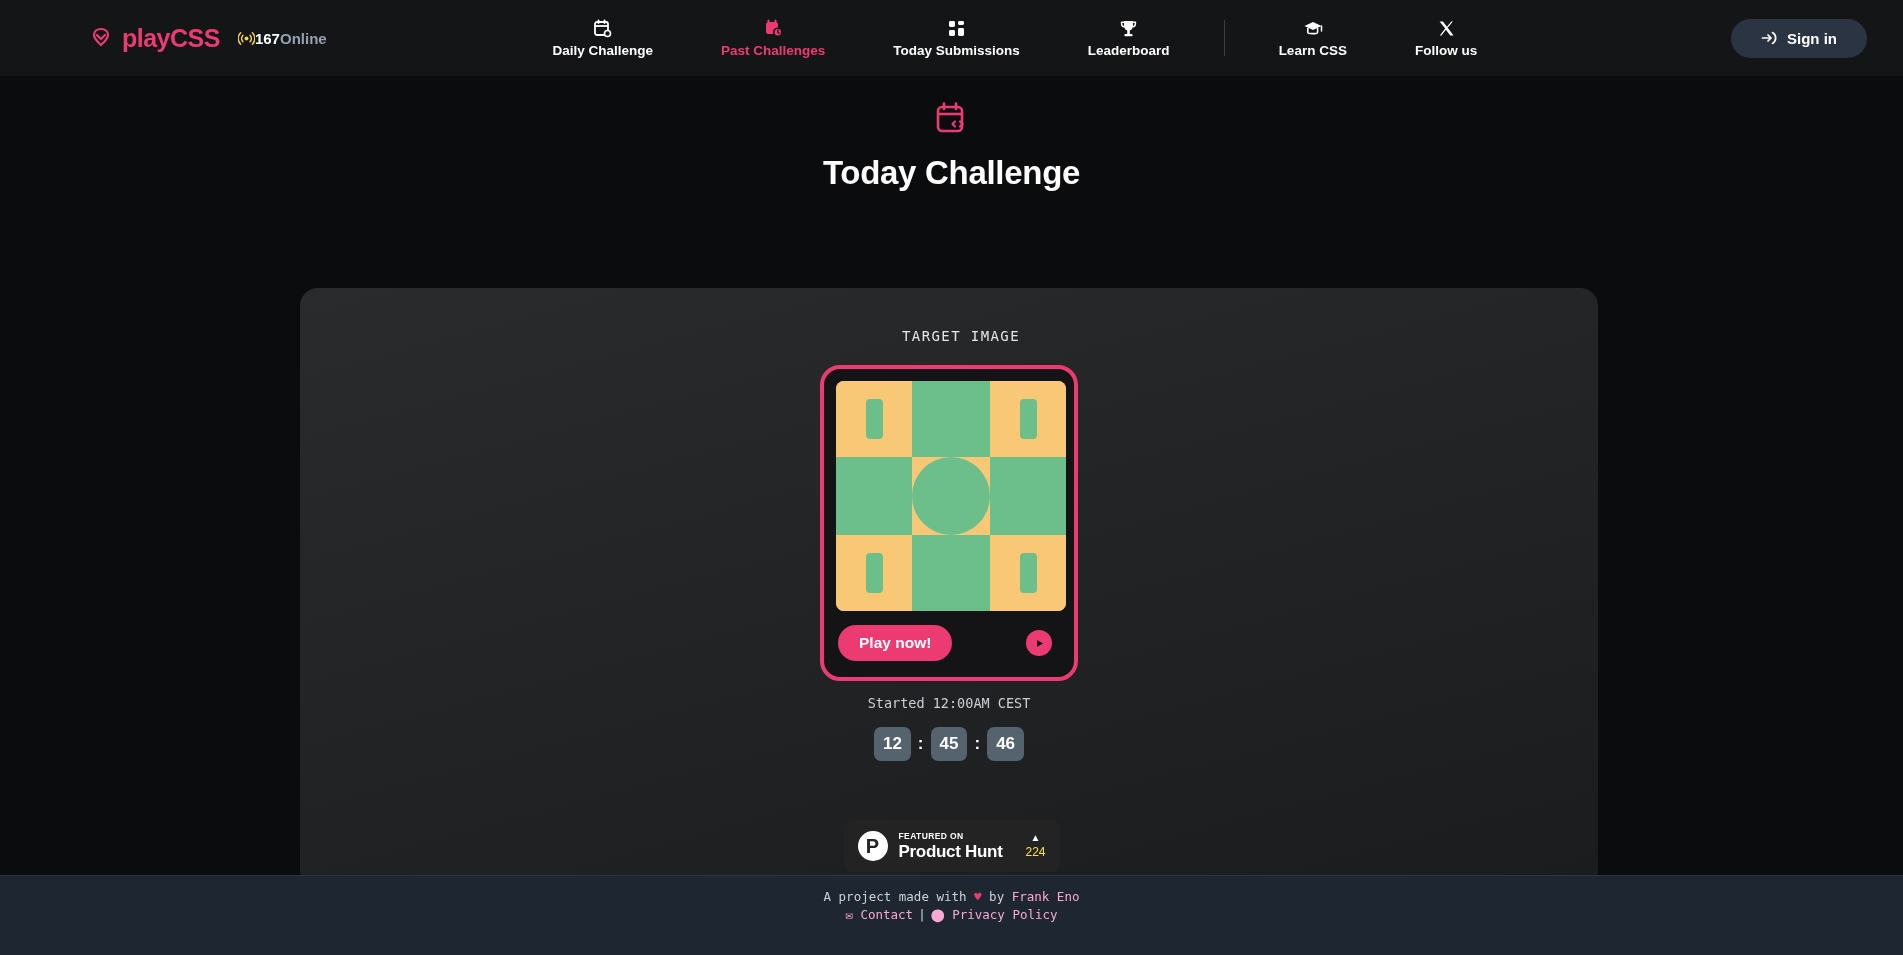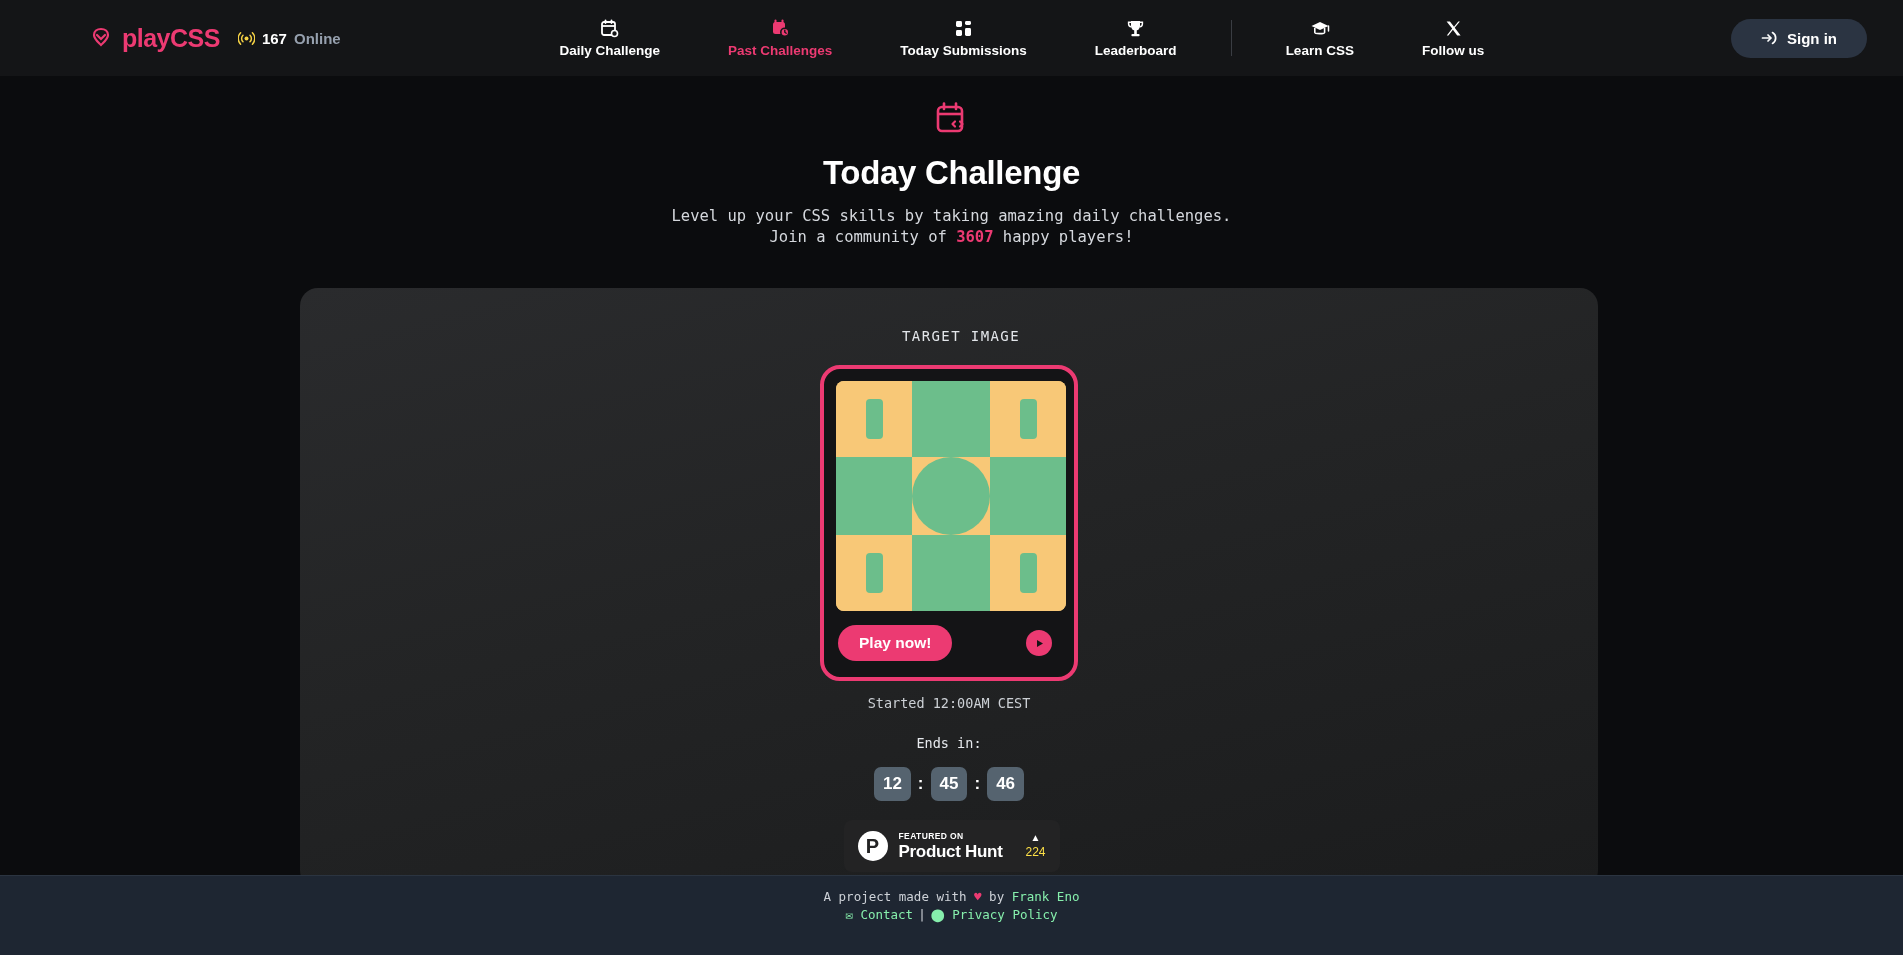--- a/index.html
+++ b/index.html
@@ -50,21 +50,20 @@
   .brand-text {
     font-size: 25px;
     font-weight: 800;
     letter-spacing: -0.5px;
     color: #ec3a72;
   }
 
   .online-wrap {
     display: flex;
     align-items: center;
-    gap: 7px;
     font-size: 15px;
     font-weight: 700;
   }
   .online-icon { display:flex; align-items:center; }
   .online-count { color: #ffffff; font-weight: 800; }
   .online-label { color: #96a0ae; font-weight: 600; }
 
   .nav-center {
     flex: 1;
     display: flex;
@@ -296,21 +295,21 @@
     background: #1e2632;
     border-top: 1px solid #2b3440;
     text-align: center;
     padding-top: 13px;
     font-family: "DejaVu Sans Mono", monospace;
     font-size: 12.5px;
     line-height: 16px;
     color: #ced2d8;
     z-index: 15;
   }
-  .footer a { color: #86efac; text-decoration: none; }
+  .footer a { color: #f9a8d4; text-decoration: none; }
   .footer .sep { color: #ced2d8; margin: 0 5px; }
   .footer .heart { color: #ec3a72; }
   .footer-line { margin-bottom: 2px; }
 </style>
 </head>
 <body>
 
 <div class="navbar">
 
   <div class="brand-group">
@@ -434,26 +433,20 @@
       <path d="M6 14 H30" stroke="#ec3a72" stroke-width="2.6"></path>
       <path d="M12 3.5 V9" stroke="#ec3a72" stroke-width="2.6" stroke-linecap="round"></path>
       <path d="M24 3.5 V9" stroke="#ec3a72" stroke-width="2.6" stroke-linecap="round"></path>
       <path d="M23 21.5 L20.5 24 L23 26.5" fill="none" stroke="#ec3a72" stroke-width="2.2" stroke-linecap="round" stroke-linejoin="round"></path>
       <path d="M28 21.5 L30.5 24 L28 26.5" fill="none" stroke="#ec3a72" stroke-width="2.2" stroke-linecap="round" stroke-linejoin="round"></path>
     </svg>
   </div>
 
   <h1 class="hero-title">Today Challenge</h1>
 
-  <div class="hero-sub">
-    <div>Level up your CSS skills by taking amazing daily challenges.</div>
-    <div>
-      <span>Join a community of </span><span class="count">3607</span><span> happy players!</span>
-    </div>
-  </div>
 </div>
 
 <div class="challenge-card">
 
   <div class="card-label">TARGET IMAGE</div>
 
   <div class="target-frame">
     <div class="target-image">
       <div class="cell orange">
           <span class="pill"></span>
@@ -483,21 +476,20 @@
           <svg width="11" height="11" viewBox="0 0 11 11">
               <path d="M3 2 L9 5.5 L3 9 Z" fill="#141416"></path>
             </svg>
         </span>
       </button>
     </div>
   </div>
 
   <div class="started-text">Started 12:00AM CEST</div>
 
-  <div class="ends-text">Ends in:</div>
 
   <div class="countdown">
     <div class="cd-box">12</div>
     <div class="cd-colon">:</div>
     <div class="cd-box">45</div>
     <div class="cd-colon">:</div>
     <div class="cd-box">46</div>
   </div>
 </div>
 

